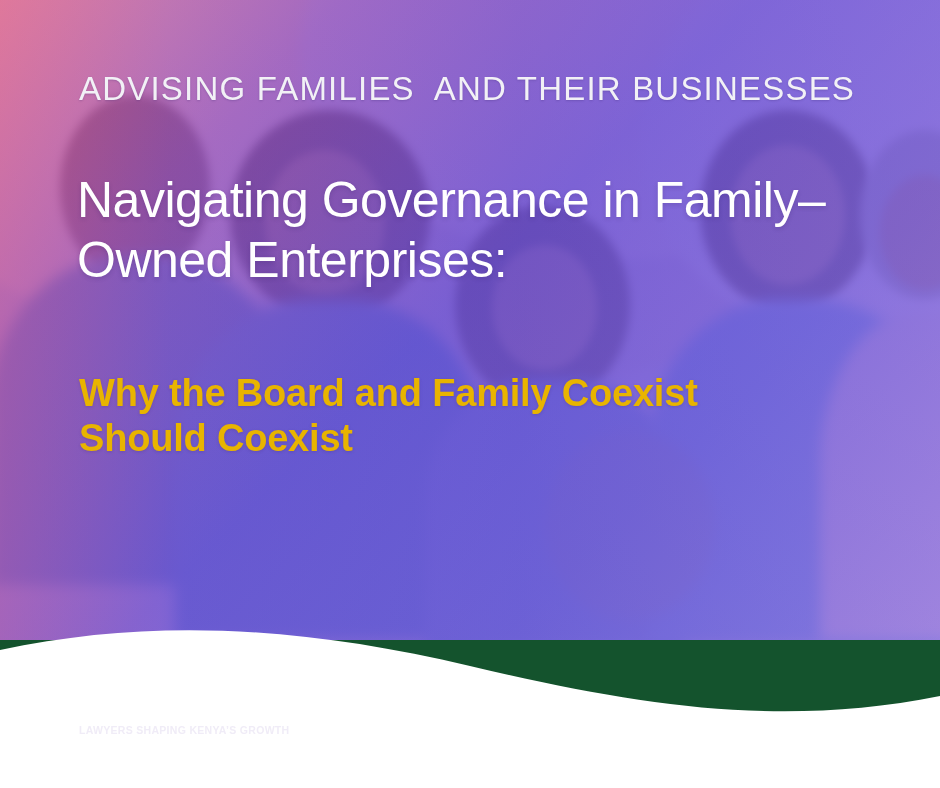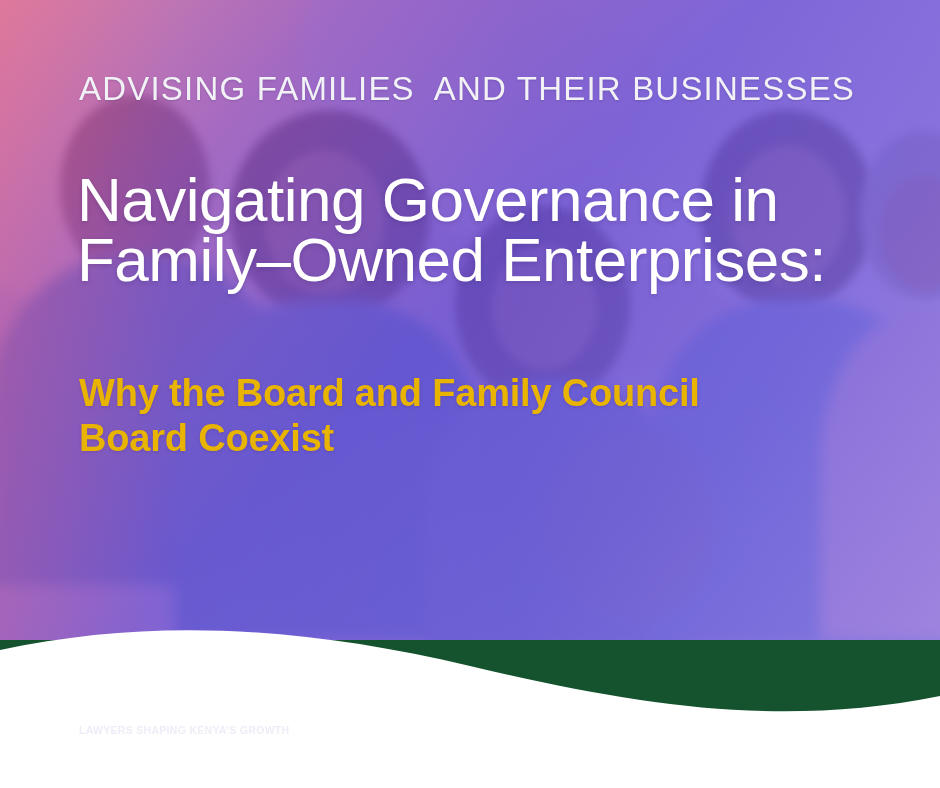--- a/index.html
+++ b/index.html
@@ -95,21 +95,21 @@
     font-weight: 400;
     white-space: pre;
     text-shadow: 0 1px 2px rgba(60,40,110,0.25);
   }
 
   .headline {
     position: absolute;
     left: 77px;
     top: 170px;
     width: 830px;
-    font-size: 62px;
+    font-size: 50px;
     line-height: 60px;
     color: #ffffff;
     font-weight: 400;
     letter-spacing: -0.5px;
     text-shadow: 0 2px 4px rgba(55,35,105,0.22);
   }
 
   .subhead {
     position: absolute;
     left: 79px;
@@ -188,21 +188,21 @@
     </div>
     <div class="photo-overlay"></div>
     <div class="photo-overlay2"></div>
   </div>
 
   <div class="content">
     <div class="eyebrow">ADVISING FAMILIES  AND THEIR BUSINESSES</div>
 
     <div class="headline">Navigating Governance in Family–Owned Enterprises:</div>
 
-    <div class="subhead">Why the Board and Family Council Board Coexist</div>
+    <div class="subhead">Why the Board and Family Coexist Should Coexist</div>
   </div>
 
   <svg class="wave" viewBox="0 0 940 210" preserveAspectRatio="none">
     <path d="M0,72 C150,40 300,48 470,88 C640,128 780,150 940,118 L940,210 L0,210 Z" fill="#ffffff"></path>
   </svg>
 
   <div class="footer">
     <div class="prepared">prepared by</div>
     <div class="firm">FMC ADVOCATES LLP</div>
     <div class="tagline">LAWYERS SHAPING KENYA’S GROWTH</div>

